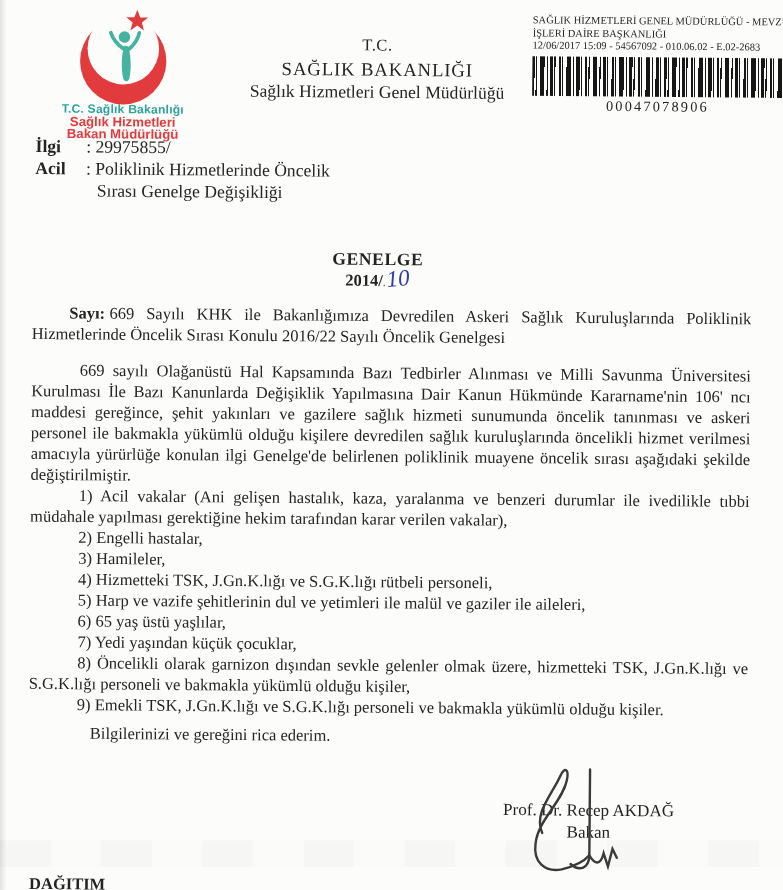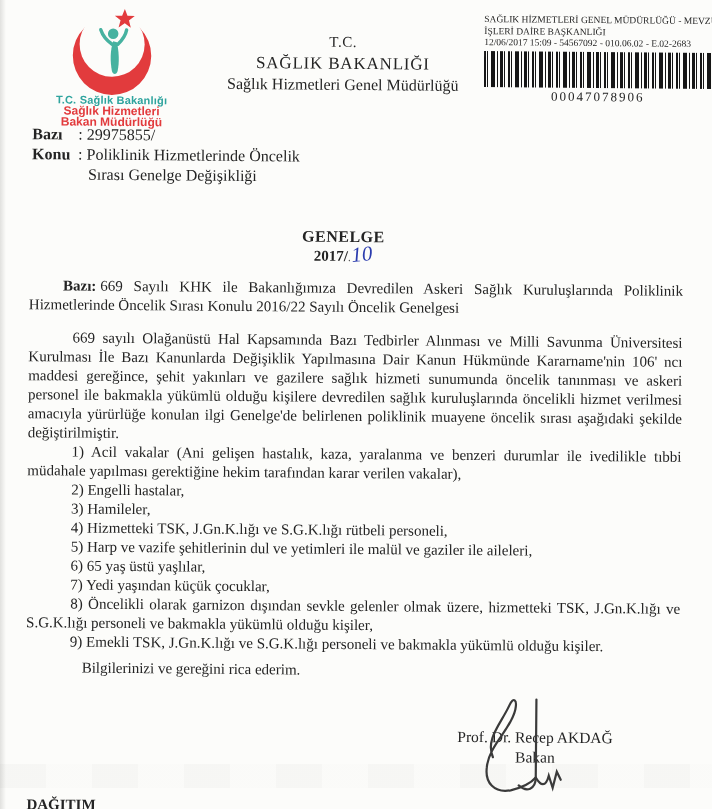--- a/index.html
+++ b/index.html
@@ -104,39 +104,39 @@
     <div class="bcblock">
       <div class="bcl">SAĞLIK HİZMETLERİ GENEL MÜDÜRLÜĞÜ - MEVZUAT</div>
       <div class="bcl">İŞLERİ DAİRE BAŞKANLIĞI</div>
       <div class="bcl">12/06/2017 15:09 - 54567092 - 010.06.02 - E.02-2683</div>
       <div class="barcode"></div>
       <div class="bcnum">00047078906</div>
     </div>
 
     <div class="meta">
       <div class="mrow">
-        <span class="mlabel">Bazı</span>
+        <span class="mlabel">İlgi</span>
         <span>: 29975855/</span>
       </div>
       <div class="mrow">
-        <span class="mlabel">Konu</span>
+        <span class="mlabel">Acil</span>
         <span>: Poliklinik Hizmetlerinde Öncelik</span>
       </div>
       <div class="mcont">Sırası Genelge Değişikliği</div>
     </div>
 
     <div class="gen">
       <div class="gen-h">GENELGE</div>
       <div class="gen-no">
-        <span>2017/</span><span class="dot">.</span><span class="hand">10</span>
+        <span>2014/</span><span class="dot">.</span><span class="hand">10</span>
       </div>
     </div>
 
     <div class="content">
-      <p class="ilgi"><b>Bazı:</b><span>669 Sayılı KHK ile Bakanlığımıza Devredilen Askeri Sağlık Kuruluşlarında Poliklinik Hizmetlerinde Öncelik Sırası Konulu 2016/22 Sayılı Öncelik Genelgesi</span></p>
+      <p class="ilgi"><b>Sayı:</b><span>669 Sayılı KHK ile Bakanlığımıza Devredilen Askeri Sağlık Kuruluşlarında Poliklinik Hizmetlerinde Öncelik Sırası Konulu 2016/22 Sayılı Öncelik Genelgesi</span></p>
       <p class="bodypara">669 sayılı Olağanüstü Hal Kapsamında Bazı Tedbirler Alınması ve Milli Savunma Üniversitesi Kurulması İle Bazı Kanunlarda Değişiklik Yapılmasına Dair Kanun Hükmünde Kararname'nin 106' ncı maddesi gereğince, şehit yakınları ve gazilere sağlık hizmeti sunumunda öncelik tanınması ve askeri personel ile bakmakla yükümlü olduğu kişilere devredilen sağlık kuruluşlarında öncelikli hizmet verilmesi amacıyla yürürlüğe konulan ilgi Genelge'de belirlenen poliklinik muayene öncelik sırası aşağıdaki şekilde değiştirilmiştir.</p>
       <p class="li">1) Acil vakalar (Ani gelişen hastalık, kaza, yaralanma ve benzeri durumlar ile ivedilikle tıbbi müdahale yapılması gerektiğine hekim tarafından karar verilen vakalar),</p>
       <p class="li">2) Engelli hastalar,</p>
       <p class="li">3) Hamileler,</p>
       <p class="li">4) Hizmetteki TSK, J.Gn.K.lığı ve S.G.K.lığı rütbeli personeli,</p>
       <p class="li">5) Harp ve vazife şehitlerinin dul ve yetimleri ile malül ve gaziler ile aileleri,</p>
       <p class="li">6) 65 yaş üstü yaşlılar,</p>
       <p class="li">7) Yedi yaşından küçük çocuklar,</p>
       <p class="li">8) Öncelikli olarak garnizon dışından sevkle gelenler olmak üzere, hizmetteki TSK, J.Gn.K.lığı ve S.G.K.lığı personeli ve bakmakla yükümlü olduğu kişiler,</p>
       <p class="li">9) Emekli TSK, J.Gn.K.lığı ve S.G.K.lığı personeli ve bakmakla yükümlü olduğu kişiler.</p>

